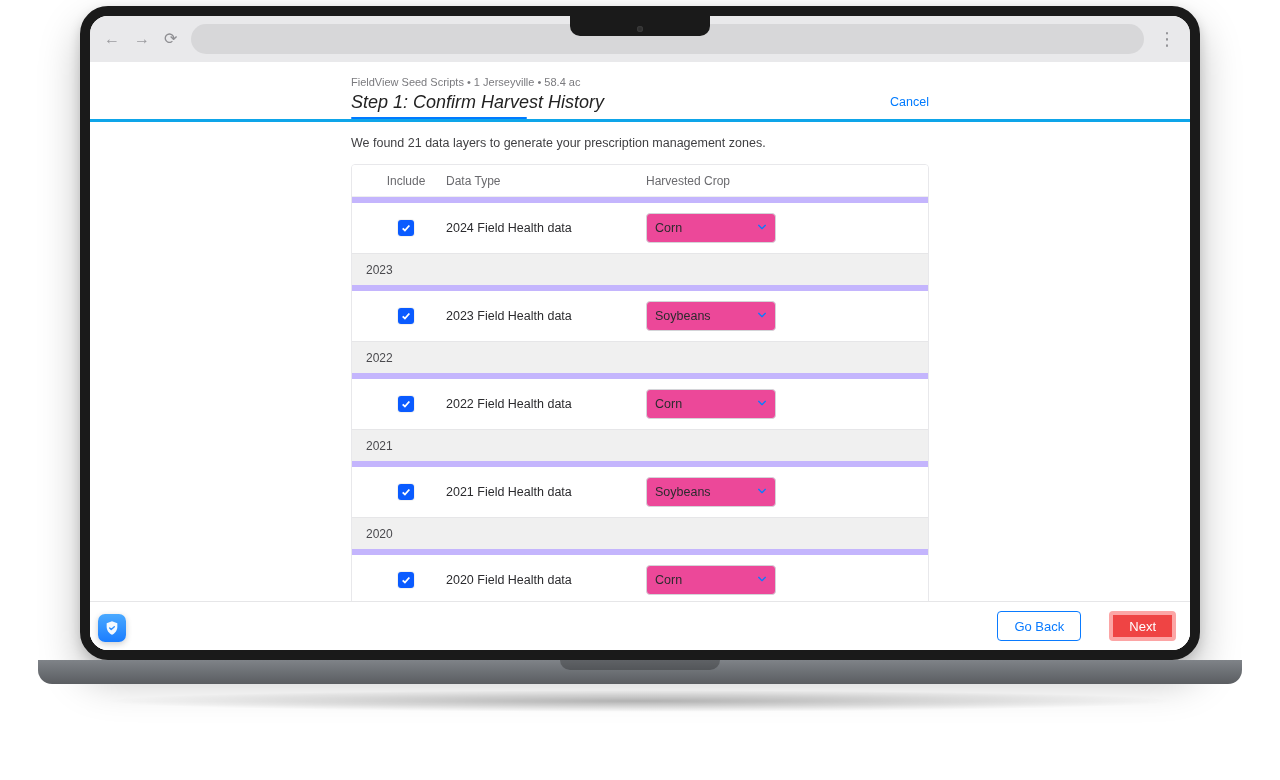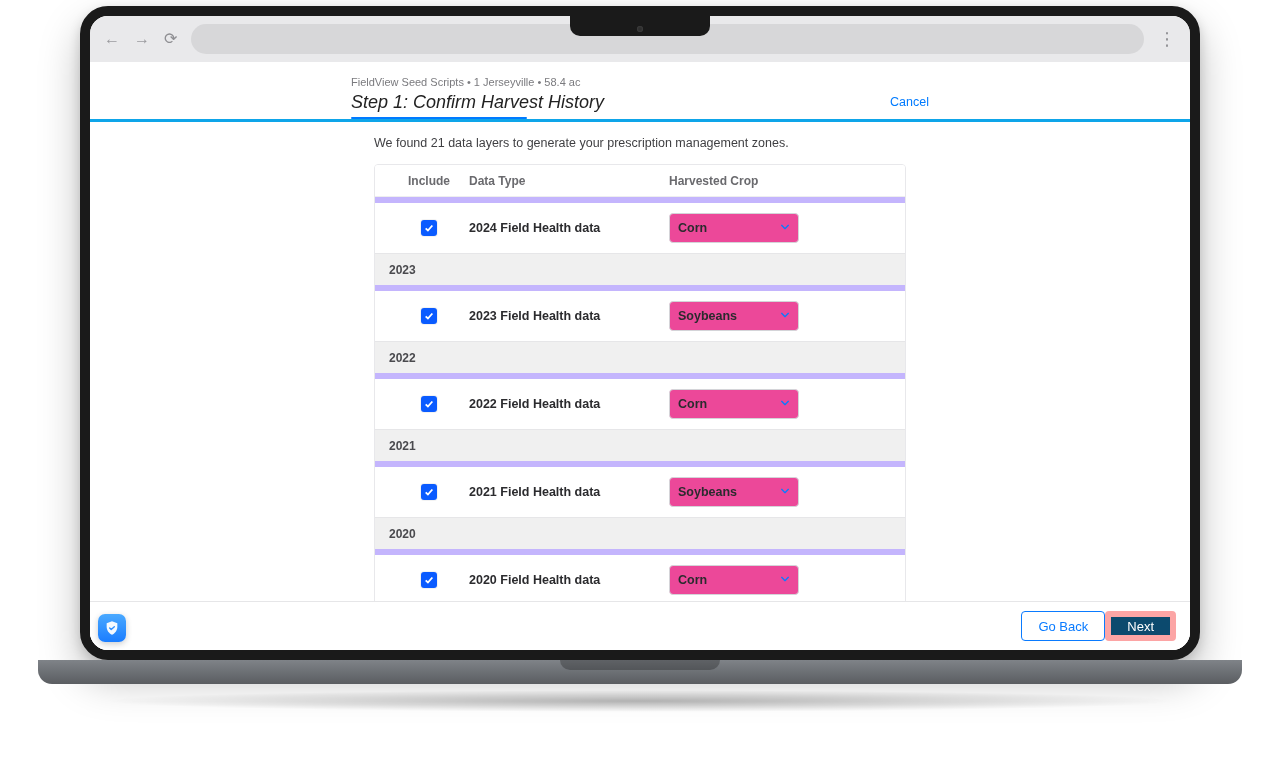--- a/index.html
+++ b/index.html
@@ -135,31 +135,30 @@
     background:#007bff;
     border-radius:1px;
     margin-top:-6px;
   }
 
   .scroll {
     flex:1;
     overflow:auto;
   }
   .content {
-    width: 532px;
+    width: 578px;
     margin: 0 auto;
     padding: 14px 0 18px;
   }
   .lead { font-size:12.5px; color:#3f3f42; margin: 0 0 14px; }
 
   .table {
     border:1px solid #e8e8eb;
     border-radius:4px;
     overflow:hidden;
-    font-weight:bold;
   }
   .thead, .row, .year-row {
     display:grid;
     grid-template-columns: 80px 200px 1fr;
     align-items:center;
     padding: 0 14px;
     min-height: 32px;
   }
   .thead {
     font-size:12px;
@@ -202,39 +201,39 @@
     font-size:12.5px;color:#2b2b2e;
     background:#ec4899;
   }
   .select .chev { color:#0a7bff; }
 
   .footer-bar {
     border-top:1px solid #e6e6e8;
     padding: 9px 14px;
     display:flex;
     justify-content:flex-end;
-    gap:0;
+    gap:28px;
     background:#fff;
   }
   .btn {
     height:30px;
     padding:0 16px;
     border-radius:4px;
     font-size:13px;
     display:flex;align-items:center;
     cursor:pointer;
   }
   .btn-outline {
     background:#fff;
     border:1px solid #0a7bff;
     color:#0a7bff;
   }
   .btn-primary {
-    background:#0c4a6e;
-    border:6px solid #fca5a5;
+    background:#ef4444;
+    border:4px solid #fca5a5;
     color:#fff;
   }
 
   .shield-badge{
     position:absolute;
     left:8px;
     bottom:8px;
     width:28px;height:28px;
     border-radius:7px;
     background:linear-gradient(180deg,#4aa9ff,#1b7dff);

